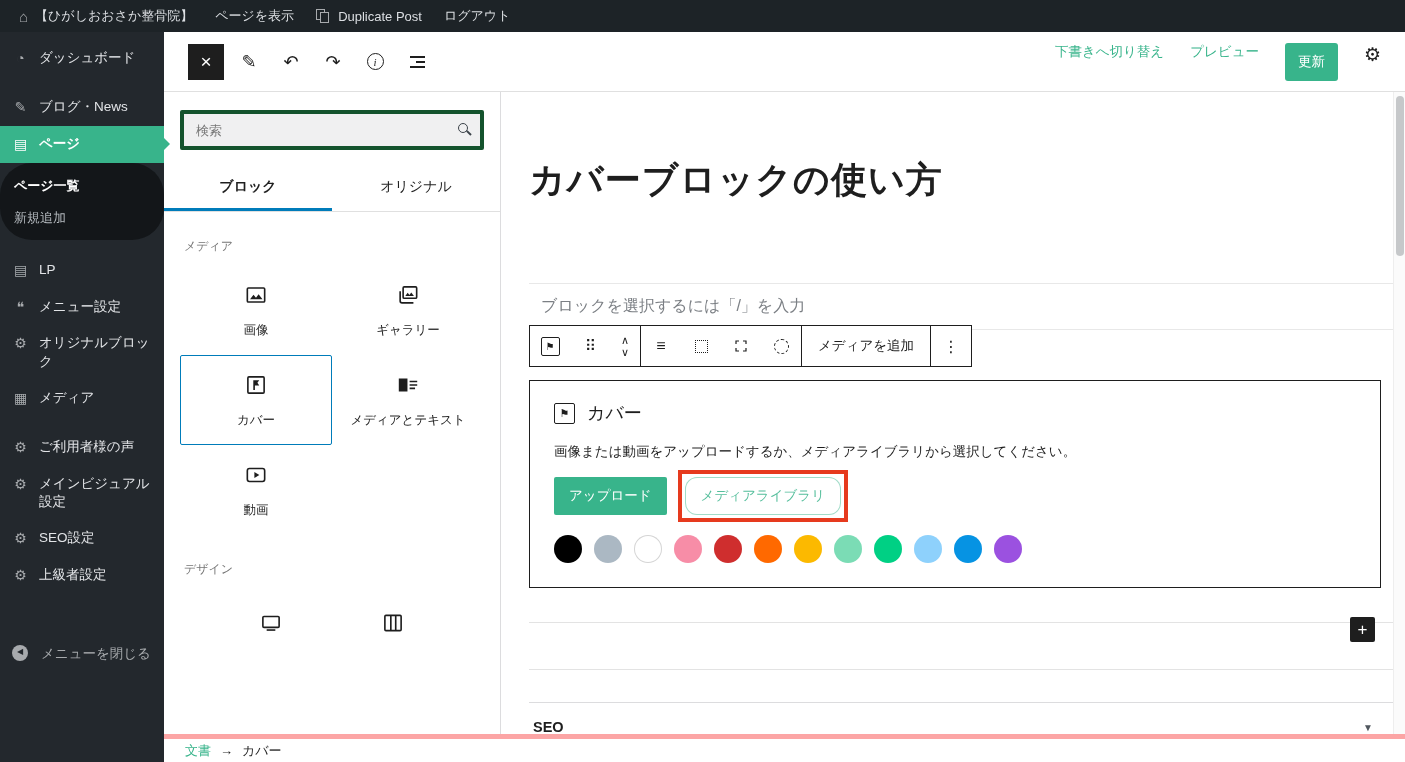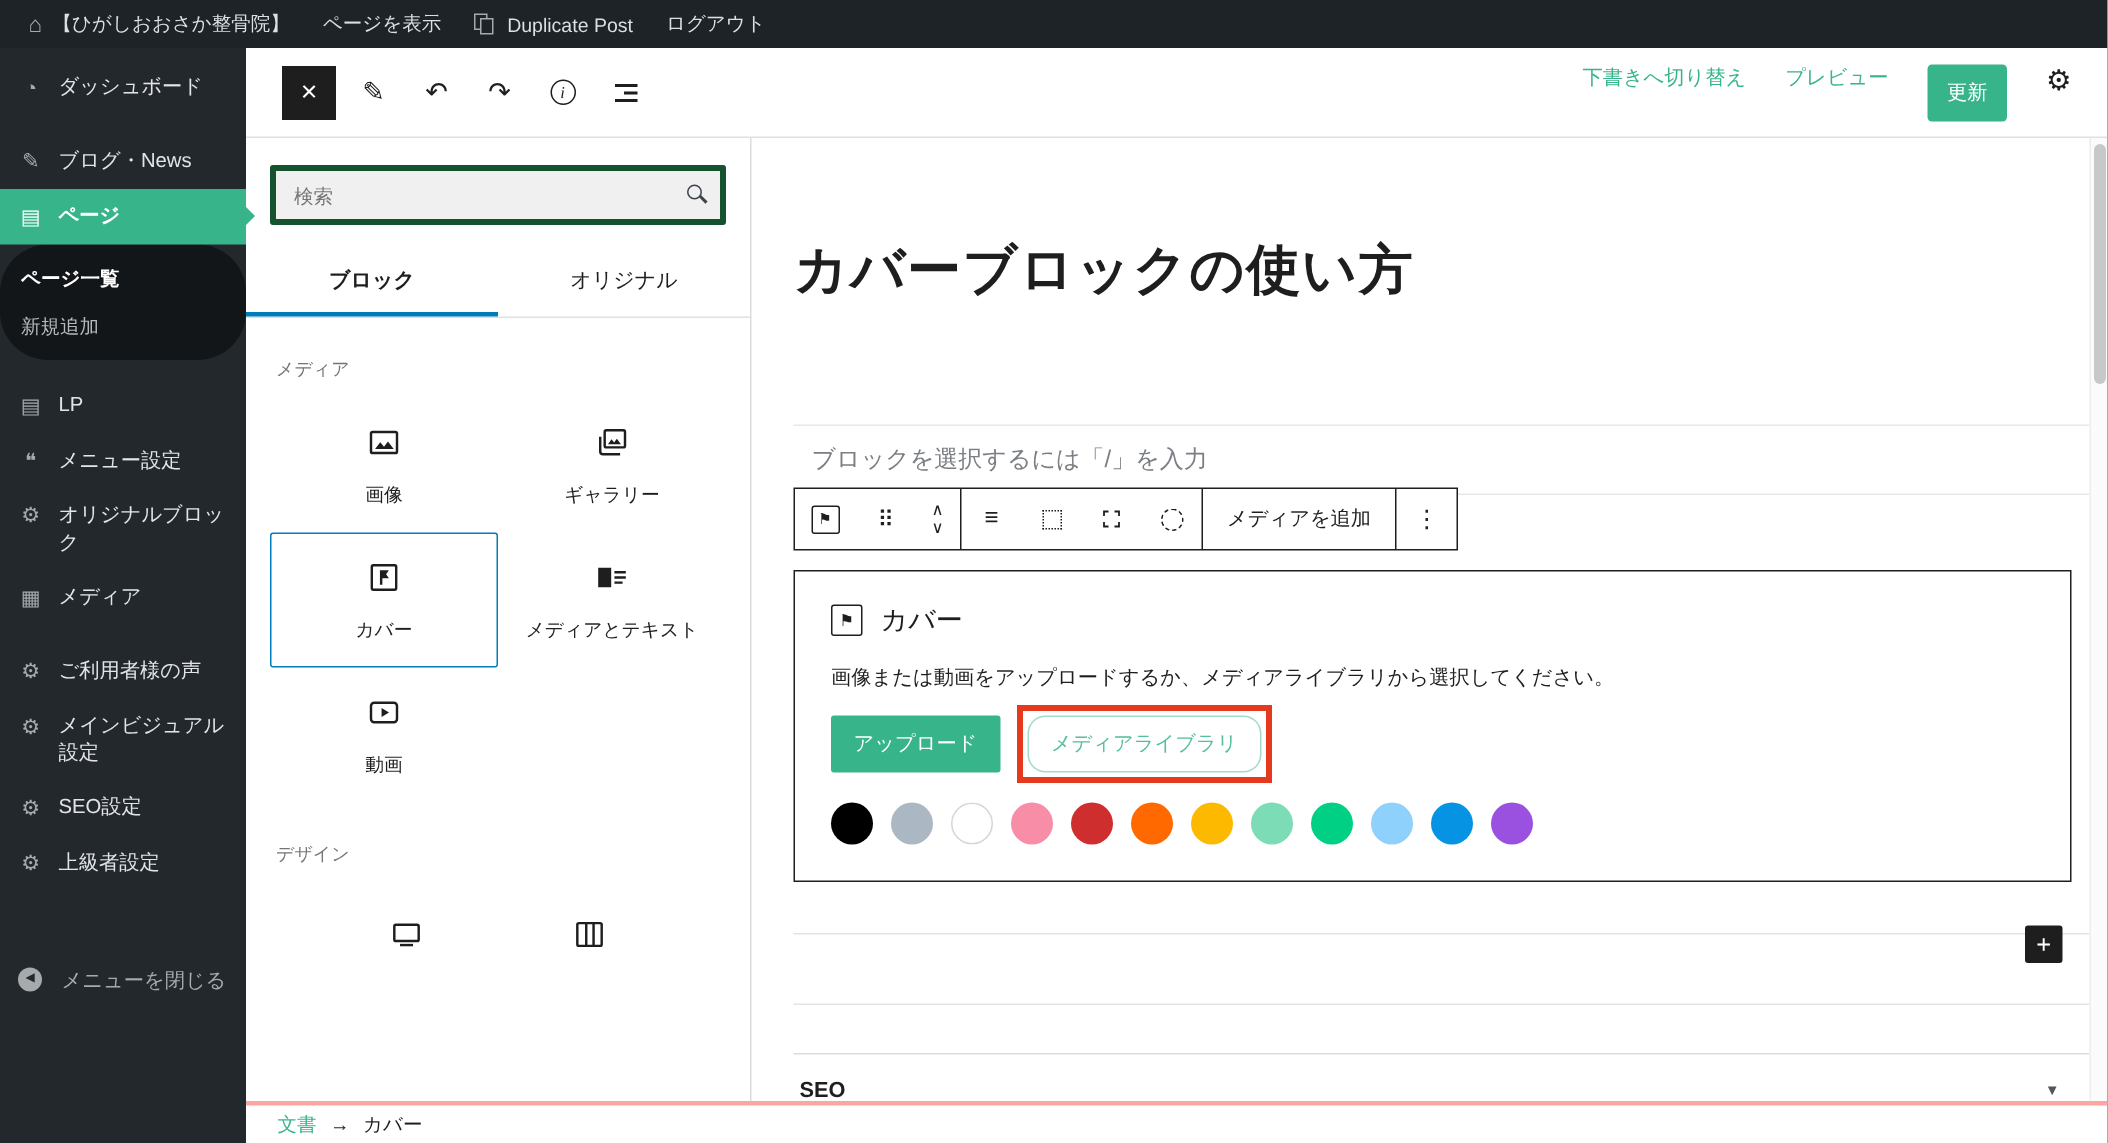--- a/index.html
+++ b/index.html
@@ -121,21 +121,21 @@
     align-items:center; justify-content:space-between; cursor:pointer; }
   .seo-label { font-weight:700; font-size:14.5px; }
   .seo-chevron { font-size:10px; color:#50575e; margin-right:10px; }
 
   
   .scrollbar { position:absolute; right:0; top:92px; width:12px; bottom:28px; background:#fbfbfb;
     border-left:1px solid #eee; z-index:22; }
   .scroll-thumb { position:absolute; top:4px; left:2px; width:8px; height:160px; background:#c6c8ca;
     border-radius:4px; cursor:grab; }
   .footer { position:absolute; left:164px; right:0; bottom:0; height:28px; background:#fff;
-    border-top:3px solid #fca5a5; display:flex; align-items:center; padding:0 21px; gap:9px;
+    border-top:5px solid #fca5a5; display:flex; align-items:center; padding:0 21px; gap:9px;
     font-size:13px; z-index:45; }
   .footer .doc { color:var(--accent); cursor:pointer; }
   .footer .sep { color:#1e1e1e; }
   .footer .cur { color:#1e1e1e; cursor:pointer; }
 </style>
 </head>
 <body>
 
 <div class="screen">
 

